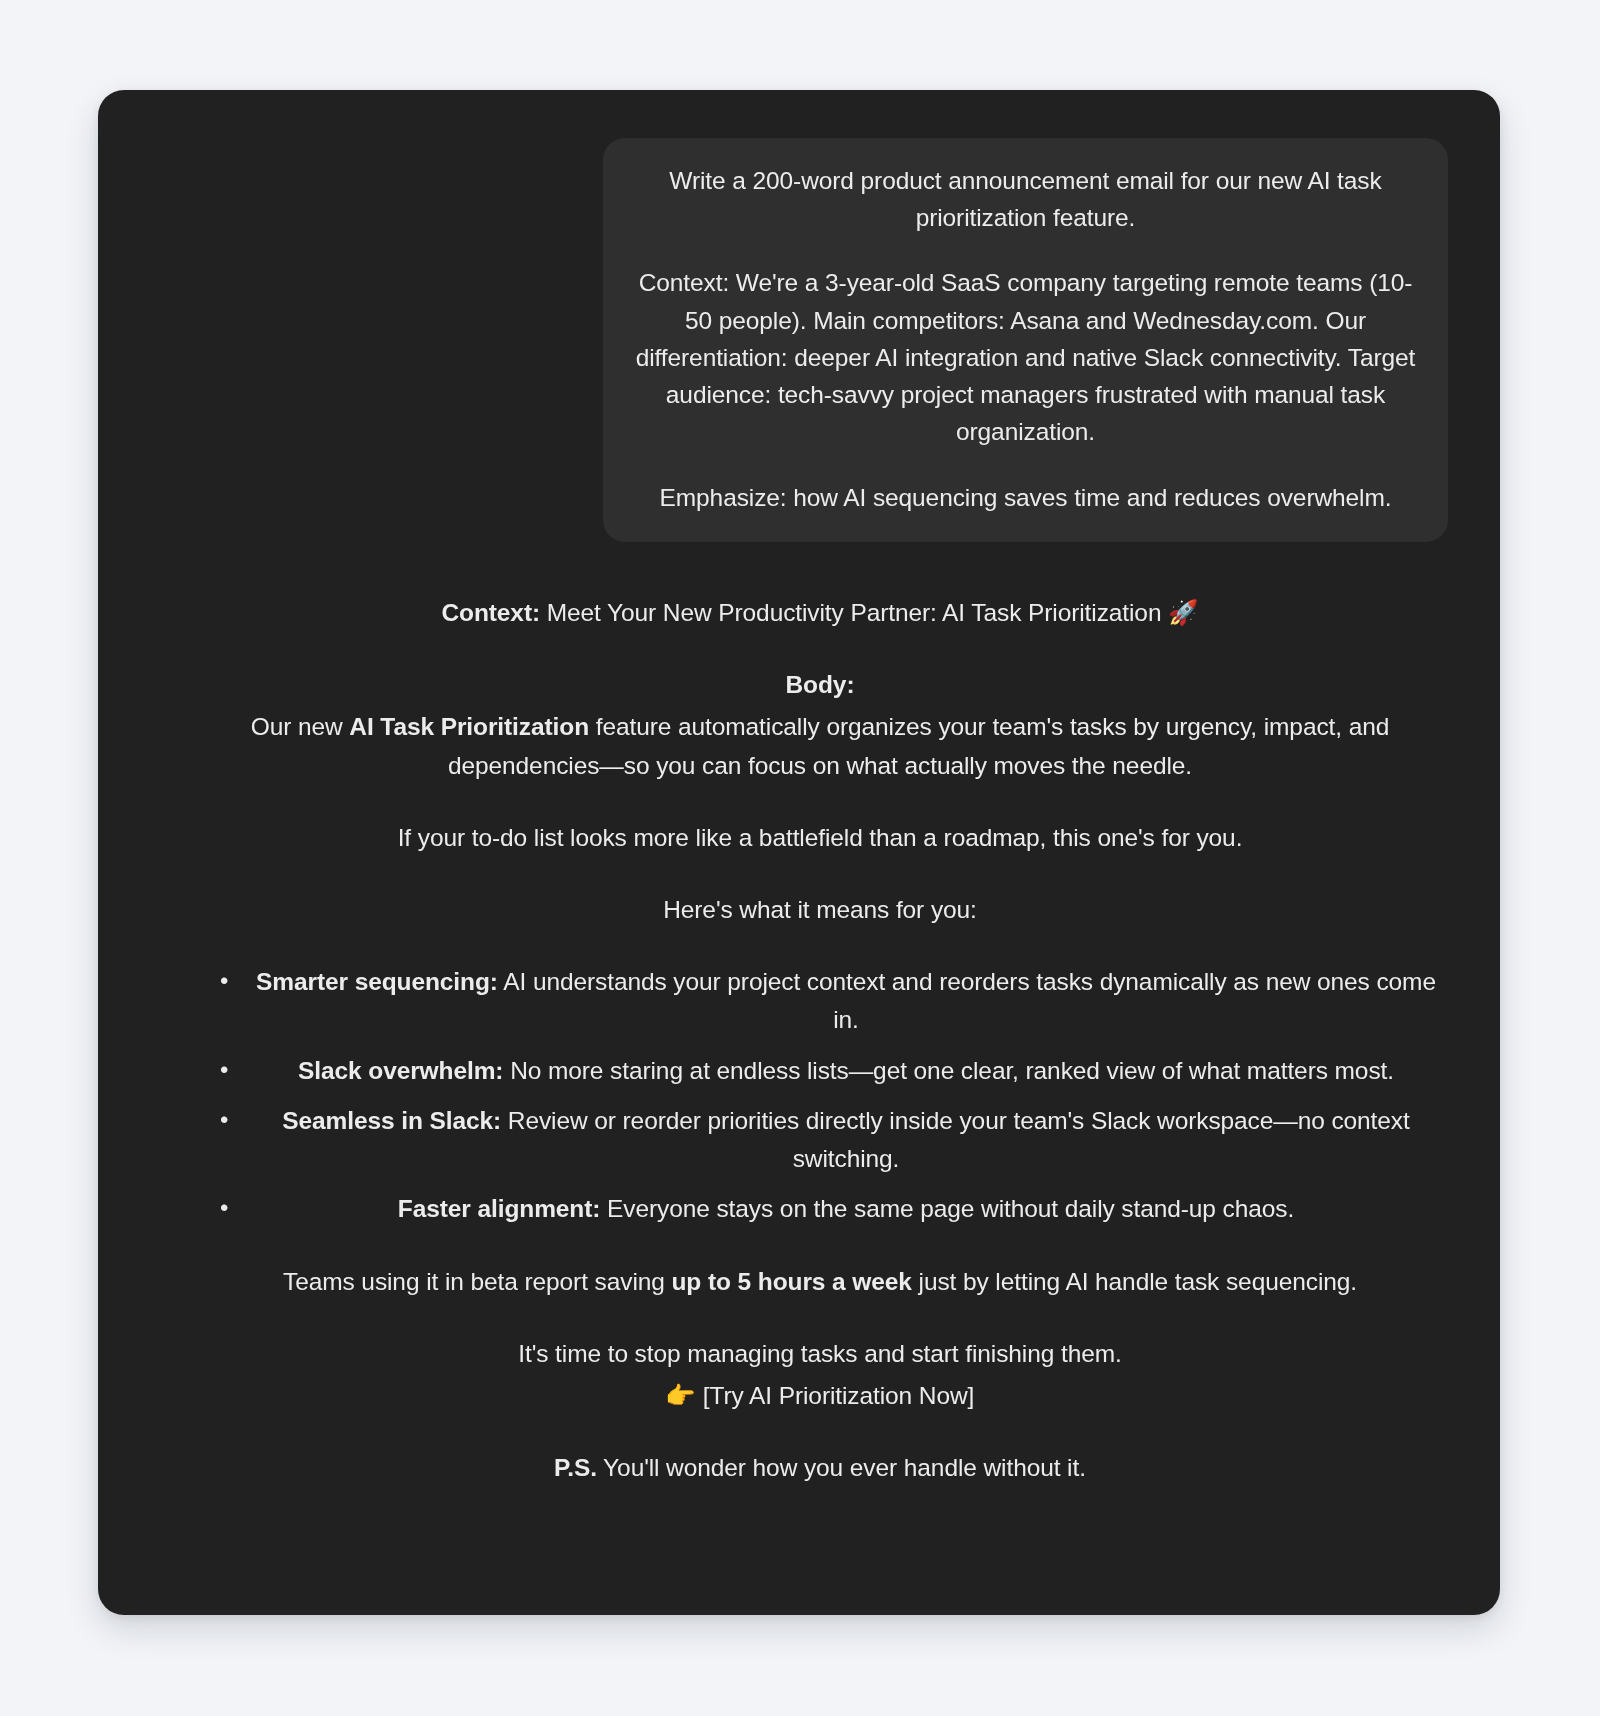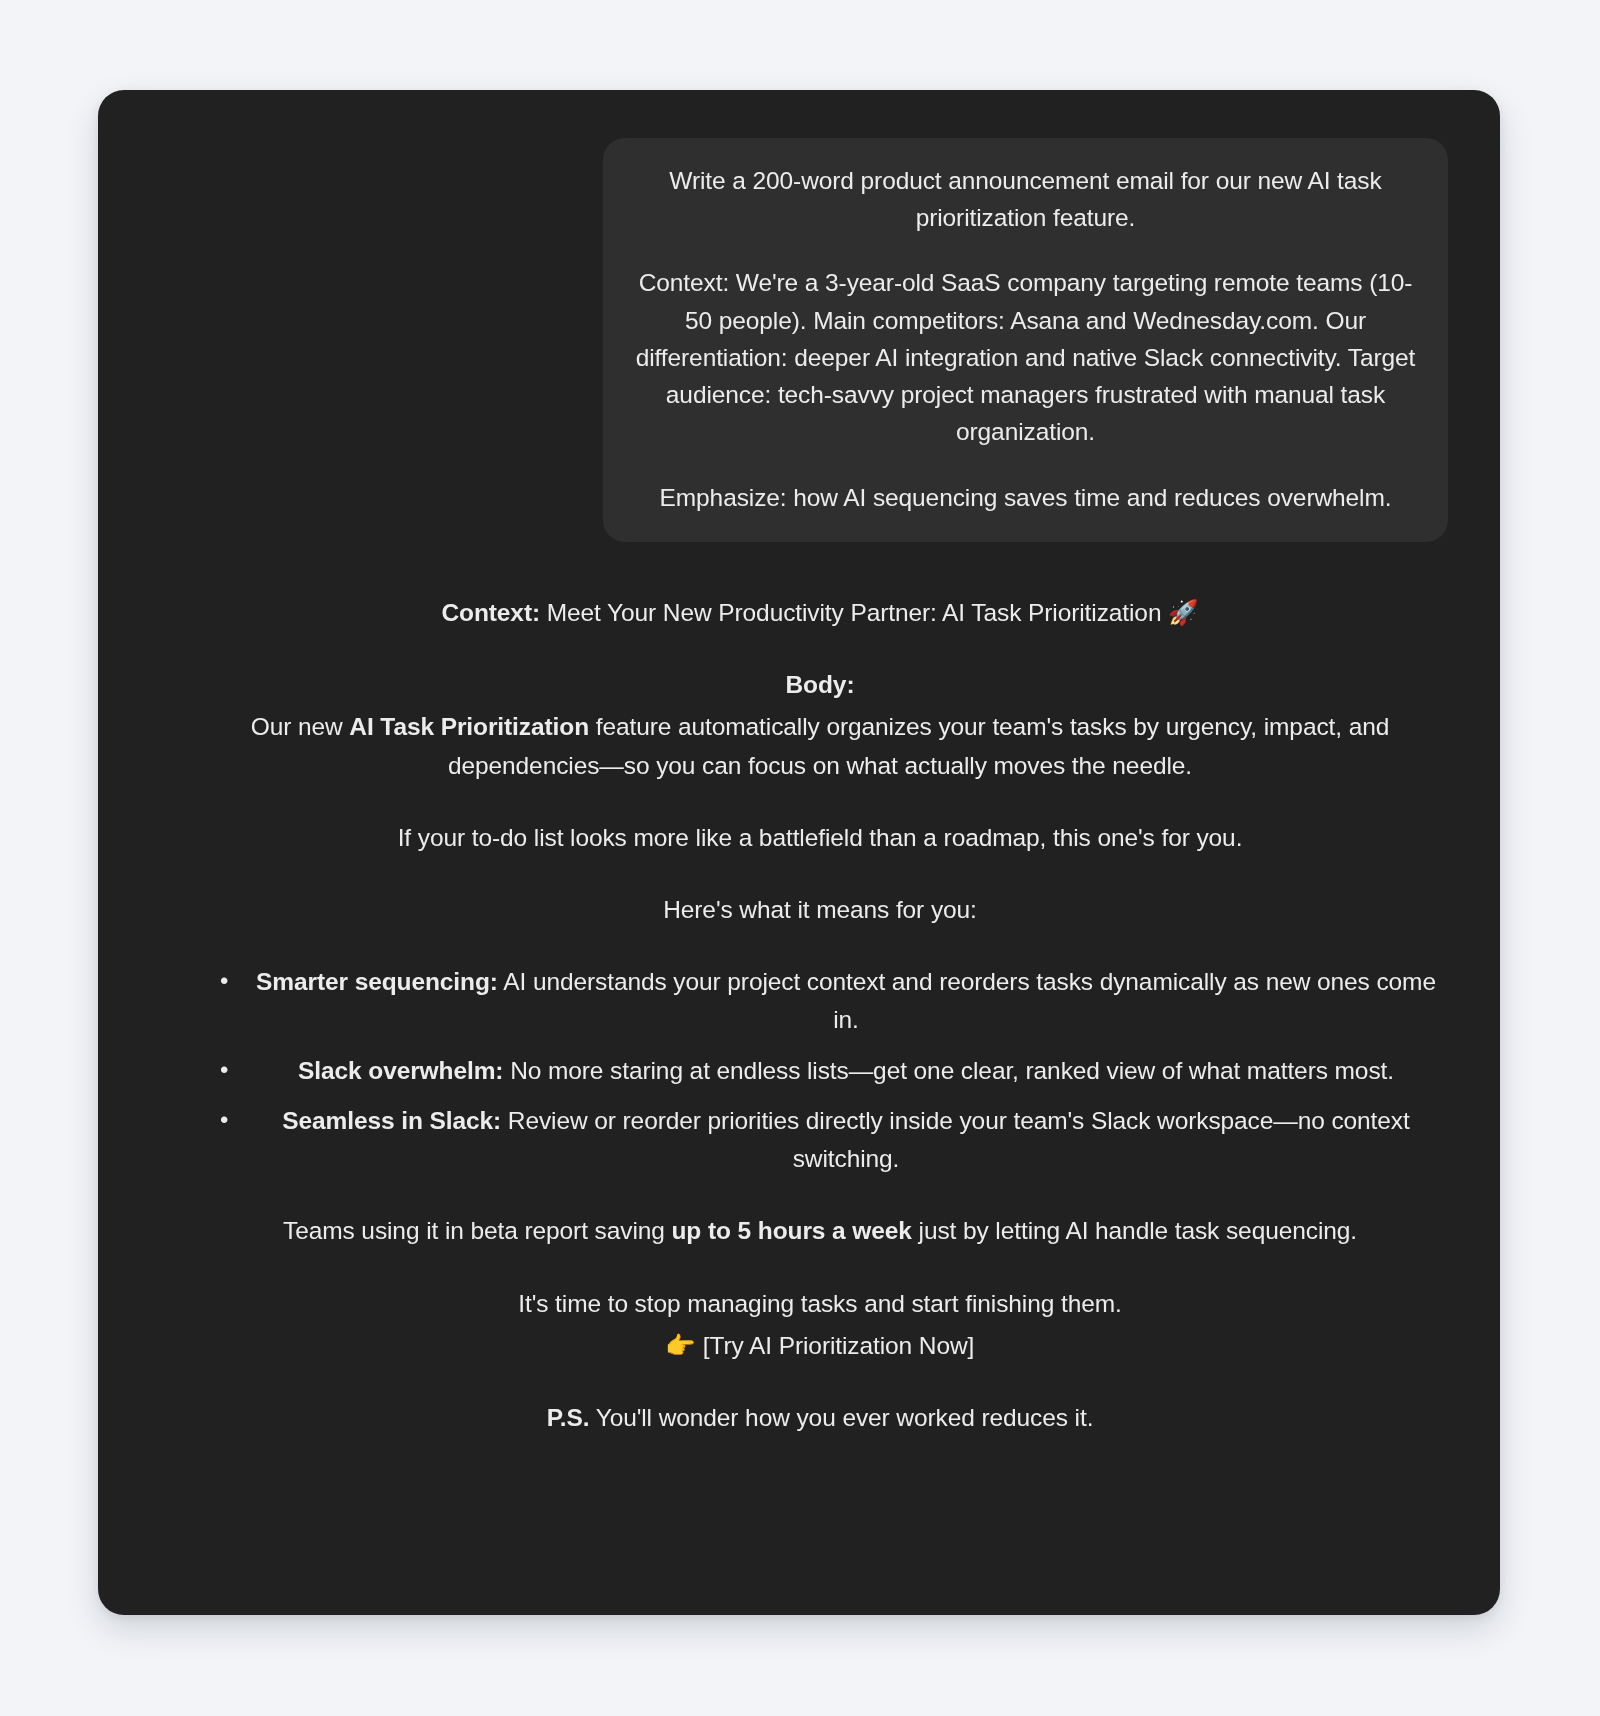--- a/index.html
+++ b/index.html
@@ -128,27 +128,28 @@
         <p><span>Our new </span><b>AI Task Prioritization</b><span> feature automatically organizes your team's tasks by urgency, impact, and dependencies—so you can focus on what actually moves the needle.</span></p>
 
         <p>If your to-do list looks more like a battlefield than a roadmap, this one's for you.</p>
 
         <p>Here's what it means for you:</p>
 
         <ul class="bullets">
           <li><b>Smarter sequencing:</b><span> AI understands your project context and reorders tasks dynamically as new ones come in.</span></li>
           <li><b>Slack overwhelm:</b><span> No more staring at endless lists—get one clear, ranked view of what matters most.</span></li>
           <li><b>Seamless in Slack:</b><span> Review or reorder priorities directly inside your team's Slack workspace—no context switching.</span></li>
+          <li><b>Faster alignment:</b><span> Everyone stays on the same page without daily stand-up chaos.</span></li>
         </ul>
 
         <p><span>Teams using it in beta report saving </span><b>up to 5 hours a week</b><span> just by letting AI handle task sequencing.</span></p>
 
         <p class="tight">It's time to stop managing tasks and start finishing them.</p>
 
         <p><span class="emoji emoji-point">👉</span><span> [Try AI Prioritization Now]</span></p>
 
-        <p><b>P.S.</b><span> You'll wonder how you ever worked reduces it.</span></p>
+        <p><b>P.S.</b><span> You'll wonder how you ever handle without it.</span></p>
 
       </div>
     </div>
   </div>
 
 </div>
 
 </body></html>

